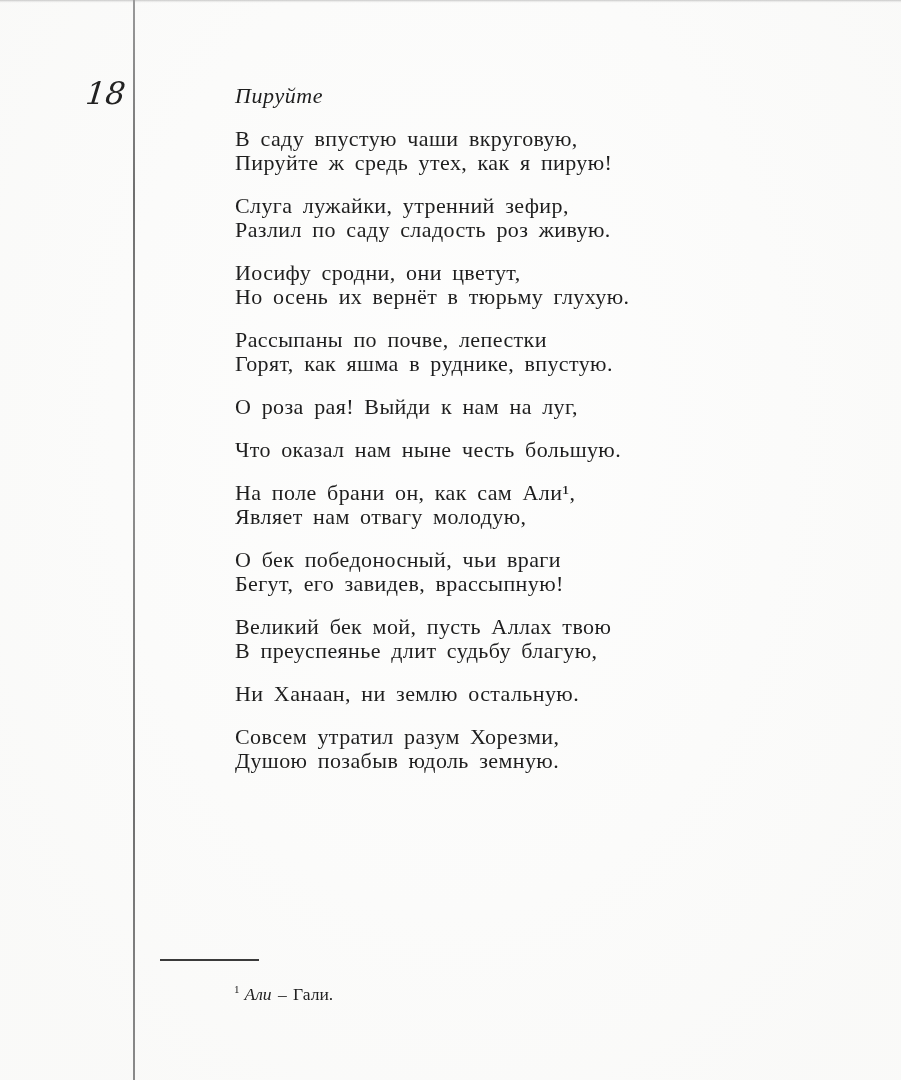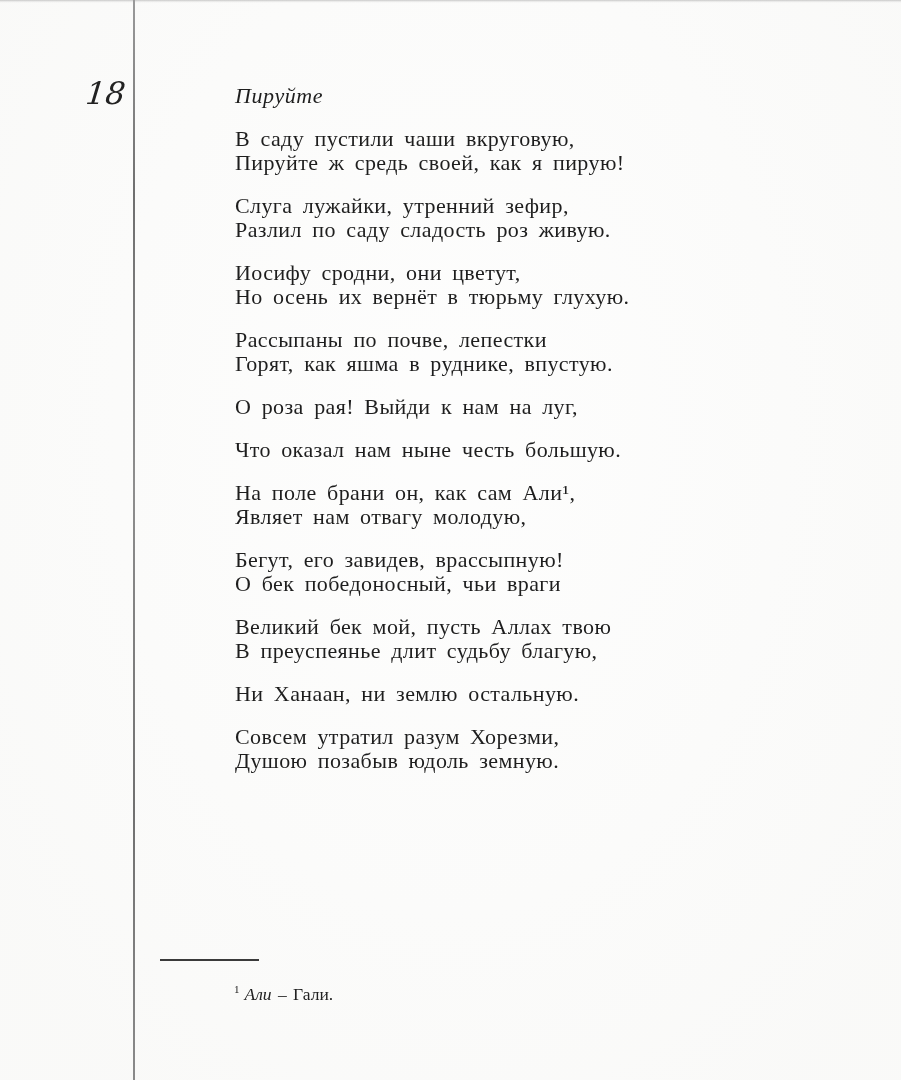--- a/index.html
+++ b/index.html
@@ -105,22 +105,22 @@
 
 <div class="page">
   <div class="top-edge"></div>
   <div class="vrule"></div>
   <div class="pagenum">18</div>
 
   <div class="content">
     <div class="title">Пируйте</div>
 
     <div class="couplet">
-      <div class="line">В саду пустили чаши вкруговую,</div>
-      <div class="line">Пируйте ж средь своей, как я пирую!</div>
+      <div class="line">В саду впустую чаши вкруговую,</div>
+      <div class="line">Пируйте ж средь утех, как я пирую!</div>
     </div>
     <div class="couplet">
       <div class="line">Слуга лужайки, утренний зефир,</div>
       <div class="line">Разлил по саду сладость роз живую.</div>
     </div>
     <div class="couplet">
       <div class="line">Иосифу сродни, они цветут,</div>
       <div class="line">Но осень их вернёт в тюрьму глухую.</div>
     </div>
     <div class="couplet">
@@ -131,22 +131,22 @@
       <div class="line">О роза рая! Выйди к нам на луг,</div>
     </div>
     <div class="couplet">
       <div class="line">Что оказал нам ныне честь большую.</div>
     </div>
     <div class="couplet">
       <div class="line">На поле брани он, как сам Али¹,</div>
       <div class="line">Являет нам отвагу молодую,</div>
     </div>
     <div class="couplet">
+      <div class="line">О бек победоносный, чьи враги</div>
       <div class="line">Бегут, его завидев, врассыпную!</div>
-      <div class="line">О бек победоносный, чьи враги</div>
     </div>
     <div class="couplet">
       <div class="line">Великий бек мой, пусть Аллах твою</div>
       <div class="line">В преуспеянье длит судьбу благую,</div>
     </div>
     <div class="couplet">
       <div class="line">Ни Ханаан, ни землю остальную.</div>
     </div>
     <div class="couplet">
       <div class="line">Совсем утратил разум Хорезми,</div>

